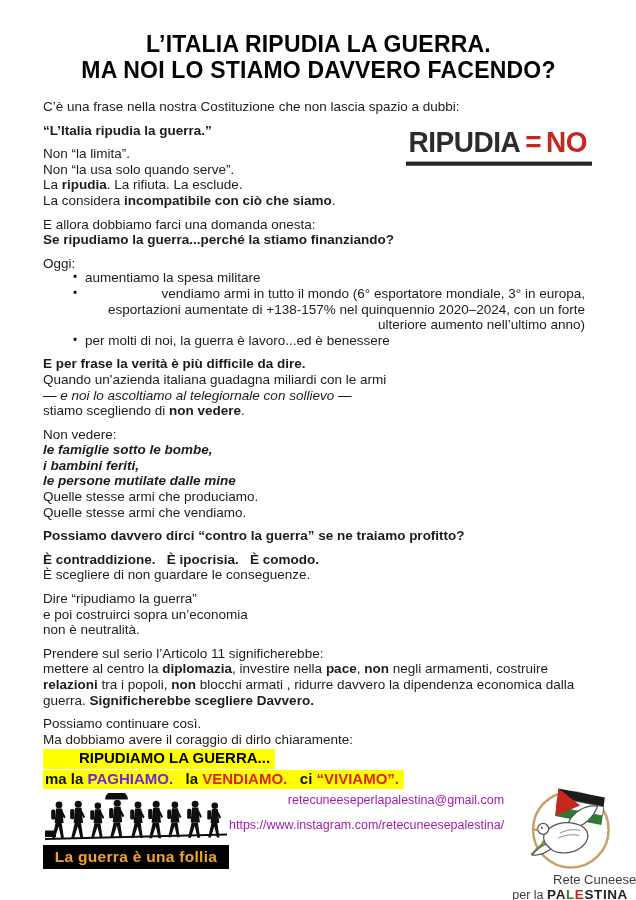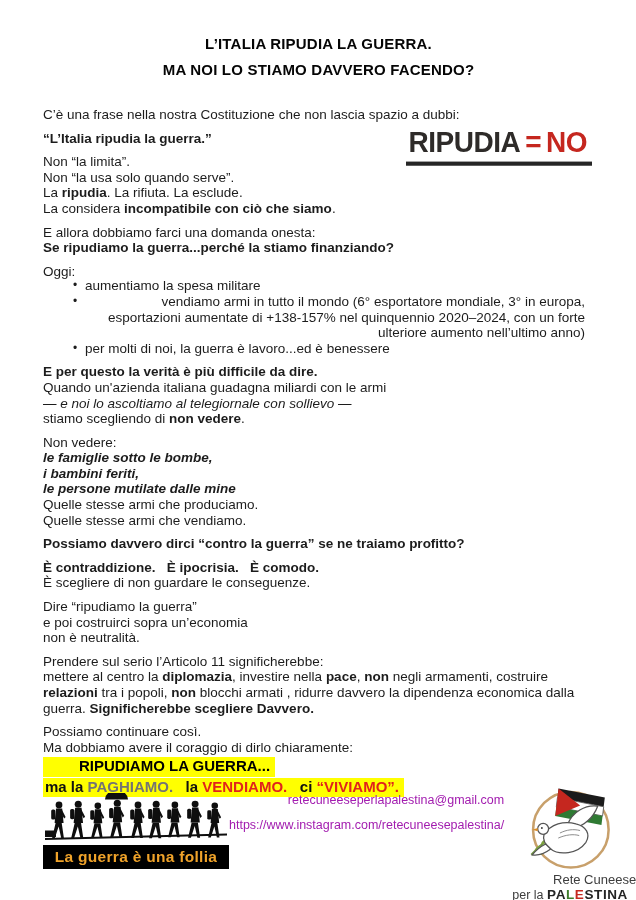--- a/index.html
+++ b/index.html
@@ -2,22 +2,22 @@
 <html><head>
 <meta charset="utf-8">
 <style>
   * { margin:0; padding:0; box-sizing:border-box; }
   html,body { background:#ffffff; }
   .page {
     position:relative; width:636px; height:900px; background:#fff;
     font-family:"Liberation Sans", sans-serif; color:#1c1c1c; overflow:hidden;
   }
   .content { padding:31px 42px 0 43px; }
-  .title { text-align:center; font-weight:bold; font-size:15px; line-height:26px;
-    color:#050505; letter-spacing:0.2px; margin-bottom:24px; }
+  .title { text-align:center; font-weight:bold; font-size:23px; line-height:26px;
+    color:#050505; letter-spacing:0.2px; margin-bottom:16px; }
   .title .tline { display:block; }
   .p { font-size:13.5px; line-height:15.6px; margin-bottom:8px; }
   .line { display:block; }
   .b { font-weight:bold; }
   .i { font-style:italic; }
   .bi { font-weight:bold; font-style:italic; }
   .keepspace { white-space:pre-wrap; }
   .badge {
     position:absolute; top:128px; right:44px;
     font-weight:bold; font-size:28px; line-height:30px; letter-spacing:-0.5px;
@@ -83,21 +83,21 @@
           <span class="dot">•</span>
           <span class="btext">vendiamo armi in tutto il mondo (6° esportatore mondiale, 3° in europa, esportazioni aumentate di +138-157% nel quinquennio 2020–2024, con un forte ulteriore aumento nell’ultimo anno)</span>
         </div>
       <div class="bullet">
           <span class="dot">•</span>
           <span class="btext">per molti di noi, la guerra è lavoro...ed è benessere</span>
         </div>
     </div>
 
     <div class="p">
-      <span class="line b">E per questo la verità è più difficile da dire.</span>
+      <span class="line b">E per frase la verità è più difficile da dire.</span>
       <span class="line">Quando un'azienda italiana guadagna miliardi con le armi</span>
       <span class="line i">— e noi lo ascoltiamo al telegiornale con sollievo —</span>
       <span class="line"><span>stiamo scegliendo di </span><span class="b">non vedere</span><span>.</span></span>
     </div>
 
     <div class="p">
       <span class="line">Non vedere:</span>
       <span class="line bi">le famiglie sotto le bombe,</span>
       <span class="line bi">i bambini feriti,</span>
       <span class="line bi">le persone mutilate dalle mine</span>
@@ -122,21 +122,21 @@
       <span class="line">Prendere sul serio l’Articolo 11 significherebbe:</span>
       <span><span>mettere al centro la </span><span class="b">diplomazia</span><span>, investire nella </span><span class="b">pace</span><span>, </span><span class="b">non</span><span> negli armamenti, costruire </span><span class="b">relazioni</span><span> tra i popoli, </span><span class="b">non</span><span> blocchi armati , ridurre davvero la dipendenza economica dalla guerra. </span><span class="b">Significherebbe scegliere Davvero.</span></span>
     </div>
 
     <div class="p" style="margin-bottom:2px;">
       <span class="line">Possiamo continuare così.</span>
       <span class="line">Ma dobbiamo avere il coraggio di dirlo chiaramente:</span>
     </div>
 
     <div class="hl" style="color: #000000; background-color: rgb(255, 255, 0); padding-left: 36px;">RIPUDIAMO LA GUERRA...</div>
-    <div class="hl" style="background-color: rgb(255, 255, 0);"><span style="color: rgb(17, 17, 17);">ma la </span><span style="color: #737373;">PAGHIAMO.</span><span style="color: rgb(17, 17, 17);">   la </span><span style="color: rgb(224, 35, 28);">VENDIAMO.</span><span style="color: rgb(17, 17, 17);">   ci </span><span style="color: rgb(224, 35, 28);">“VIVIAMO”.</span></div>
+    <div class="hl" style="background-color: rgb(255, 255, 0);"><span style="color: rgb(17, 17, 17);">ma la </span><span style="color: #6d28d9;">PAGHIAMO.</span><span style="color: rgb(17, 17, 17);">   la </span><span style="color: rgb(224, 35, 28);">VENDIAMO.</span><span style="color: rgb(17, 17, 17);">   ci </span><span style="color: rgb(224, 35, 28);">“VIVIAMO”.</span></div>
 
   </div>
 
   <div class="badge"><span class="badge-word" style="color: rgb(46, 43, 41);">RIPUDIA</span><span class="badge-eq" style="color: rgb(197, 39, 31);">=</span><span class="badge-no" style="color: rgb(197, 39, 31);">NO</span></div>
 
   <div class="footer">
 
     <div class="banner">
       <svg viewBox="0 0 186 52" aria-hidden="true">
         <defs>

